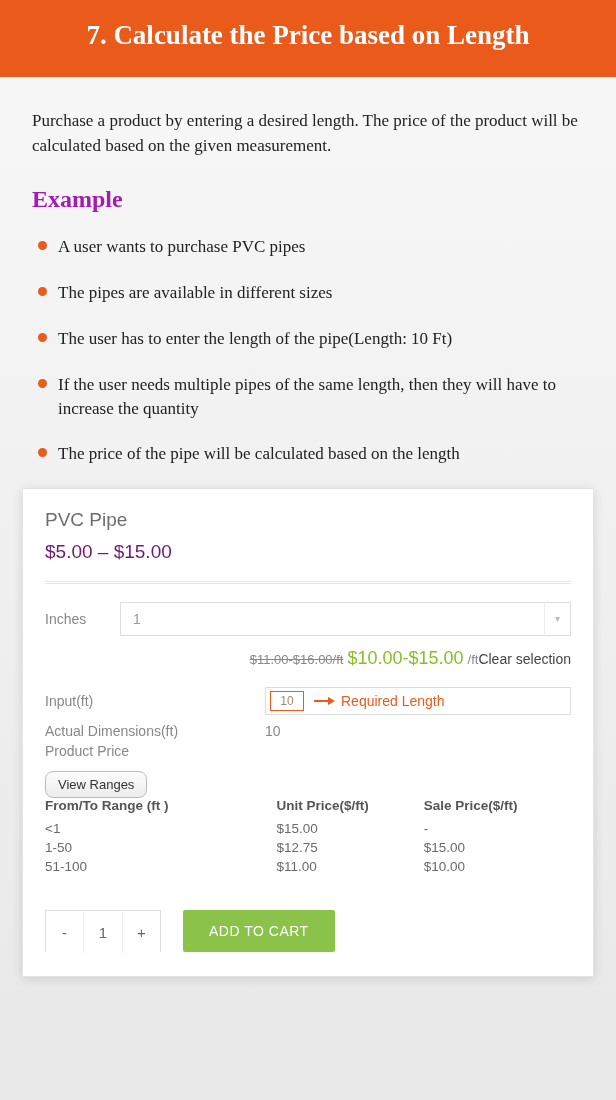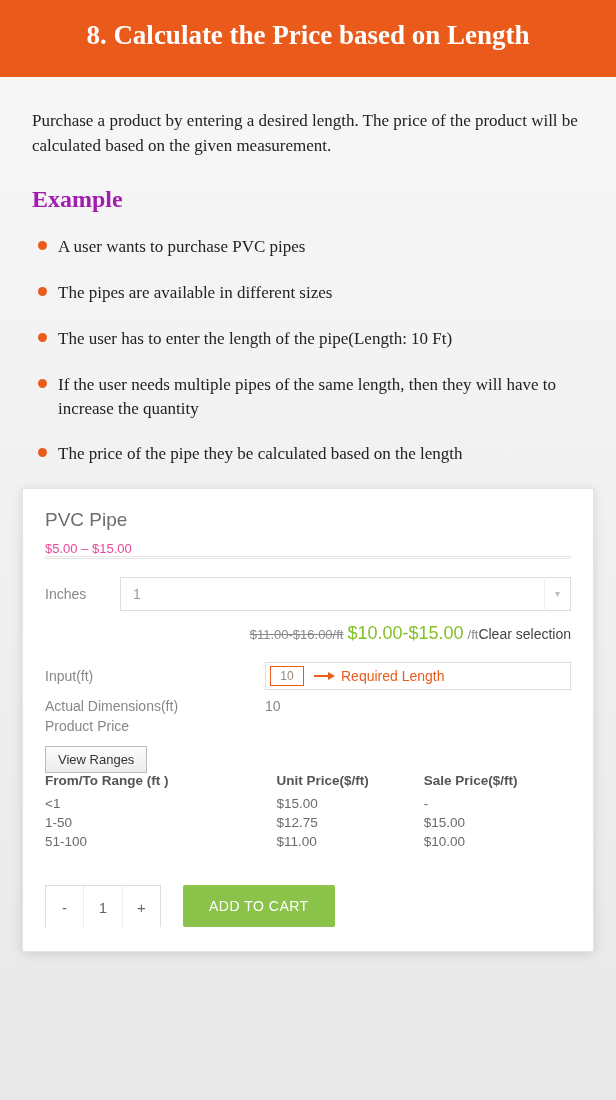--- a/index.html
+++ b/index.html
@@ -68,22 +68,23 @@
     font-family: Arial, Helvetica, sans-serif;
     color: #6a6a6a;
   }
   .prod-title {
     font-size: 19px;
     color: #6e6e6e;
     font-weight: normal;
     margin-bottom: 10px;
   }
   .prod-price {
-    color: #ec4899;
-    font-size: 13px;
+    color: #701a75;
+    font-size: 19px;
+    margin-bottom: 18px;
   }
   .hr {
     border: none;
     border-top: 1px solid #e5e5e5;
     border-bottom: 1px solid #e5e5e5;
     height: 3px;
     margin-bottom: 18px;
   }
 
   .row { display: flex; align-items: center; }
@@ -156,21 +157,21 @@
     padding: 3px 8px;
     font-size:13px;
     color:#777;
   }
 
   .view-btn {
     margin-top:12px;
     display:inline-block;
     background: linear-gradient(#fdfdfd,#ececec);
     border:1px solid #bcbcbc;
-    border-radius:0;
+    border-radius:8px;
     padding:5px 12px;
     font-size:13px;
     color:#333;
     font-family: Arial;
   }
 
   table.ranges {
     width:100%;
     font-size:13.5px;
     color:#6a6a6a;
@@ -214,31 +215,31 @@
     padding: 0 26px;
     font-size:14px;
     letter-spacing:0.5px;
     border-radius:2px;
     font-family: Arial;
   }
 </style>
 </head>
 <body>
 
-<div class="header">8. Calculate the Price based on Length</div>
+<div class="header">7. Calculate the Price based on Length</div>
 
 <div class="content">
   <p class="intro">Purchase a product by entering a desired length. The price of the product will be calculated based on the given measurement.</p>
   <h2 class="example-h">Example</h2>
   <ul class="bullets">
     <li>A user wants to purchase PVC pipes</li>
     <li>The pipes are available in different sizes</li>
     <li>The user has to enter the length of the pipe(Length: 10 Ft)</li>
     <li>If the user needs multiple pipes of the same length, then they will have to increase the quantity</li>
-    <li>The price of the pipe they be calculated based on the length</li>
+    <li>The price of the pipe will be calculated based on the length</li>
   </ul>
 </div>
 
 <div class="card">
   <div class="prod-title">PVC Pipe</div>
   <div class="prod-price">$5.00 – $15.00</div>
   <hr class="hr">
 
   <div class="row">
     <div class="lbl">Inches</div>

